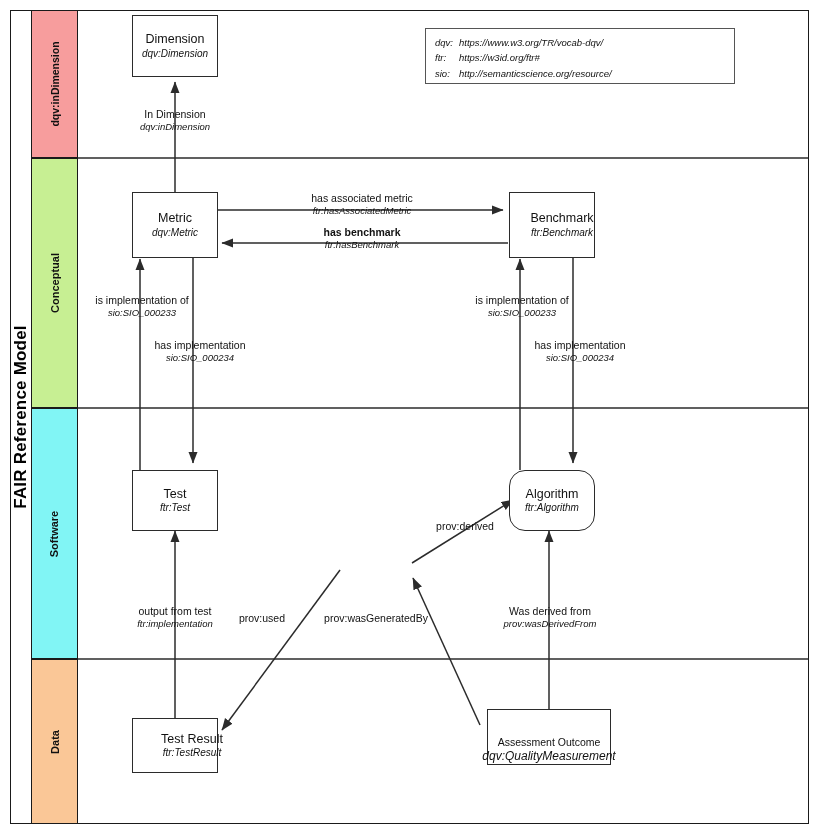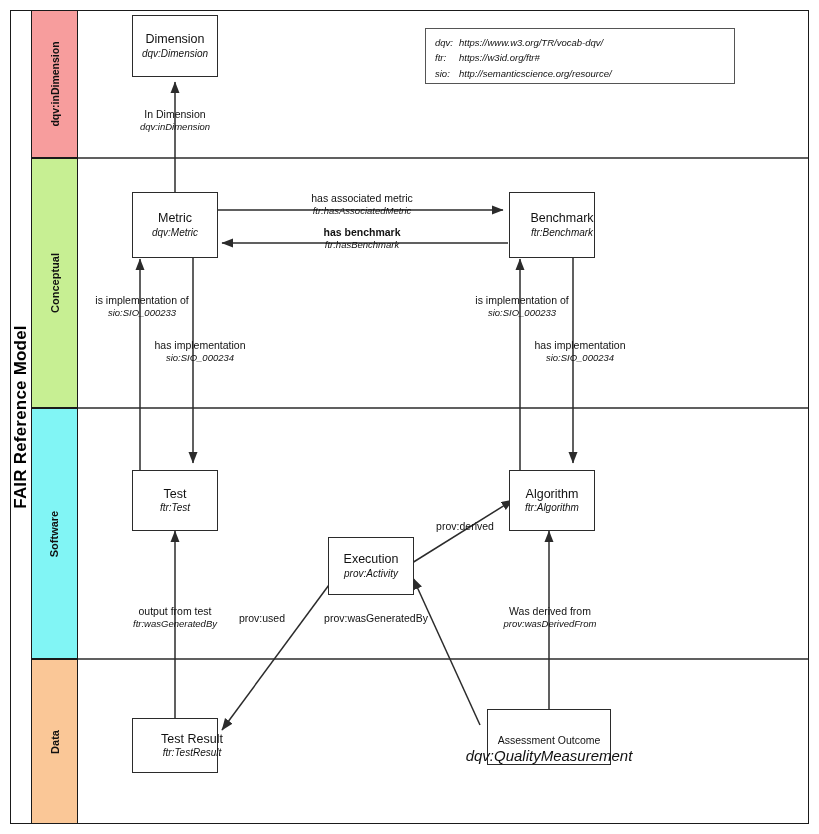--- a/index.html
+++ b/index.html
@@ -16,21 +16,21 @@
     display:flex;
     flex-direction:column;
     align-items:center;
     justify-content:center;
     line-height:1.18;
     z-index:4;
   }
   .node .n-title{font-size:12.5px;color:#111;white-space:nowrap;}
   .node .n-iri{font-size:10px;font-style:italic;color:#111;white-space:nowrap;margin-top:1px;}
   .node.small .n-title{font-size:10.5px;margin-top:25px;}
-  .node.small .n-iri{font-size:15px;}
+  .node.small .n-iri{font-size:12px;}
 
   
   .elabel{
     position:absolute;
     z-index:5;
     text-align:center;
     line-height:1.2;
     white-space:nowrap;
     background:transparent;
   }
@@ -188,29 +188,25 @@
   <div class="node" style="left:509px;top:192px;width:86px;height:66px;padding-left:20px;">
     <div class="n-title">Benchmark</div>
     <div class="n-iri">ftr:Benchmark</div>
   </div>
 
   <div class="node" style="left:132px;top:470px;width:86px;height:61px;">
     <div class="n-title">Test</div>
     <div class="n-iri">ftr:Test</div>
   </div>
 
-  <div class="node" style="left:509px;top:470px;width:86px;height:61px;">
+  <div class="node" style="left:509px;top:470px;width:86px;height:61px;border-radius:16px;">
     <div class="n-title">Algorithm</div>
     <div class="n-iri">ftr:Algorithm</div>
   </div>
 
-  <div class="node" style="left:328px;top:537px;width:86px;height:58px;">
-    <div class="n-title">Execution</div>
-    <div class="n-iri">prov:Activity</div>
-  </div>
 
   <div class="node" style="left:132px;top:718px;width:86px;height:55px;padding-left:34px;">
     <div class="n-title">Test Result</div>
     <div class="n-iri">ftr:TestResult</div>
   </div>
 
   <div class="node small" style="left:487px;top:709px;width:124px;height:56px;">
     <div class="n-title">Assessment Outcome</div>
     <div class="n-iri">dqv:QualityMeasurement</div>
   </div>
@@ -257,21 +253,21 @@
   <div class="elabel one" style="left:218px;top:612px;width:88px;">
     <span class="l1">prov:used</span>
   </div>
 
   <div class="elabel one" style="left:296px;top:612px;width:160px;">
     <span class="l1">prov:wasGeneratedBy</span>
   </div>
 
   <div class="elabel" style="left:114px;top:605px;width:122px;">
     <span class="l1">output from test</span>
-    <span class="l2">ftr:wasGeneratedBy</span>
+    <span class="l2">ftr:implementation</span>
   </div>
 
   <div class="elabel" style="left:489px;top:605px;width:122px;">
     <span class="l1">Was derived from</span>
     <span class="l2">prov:wasDerivedFrom</span>
   </div>
 
 </div>
 
 </body></html>

